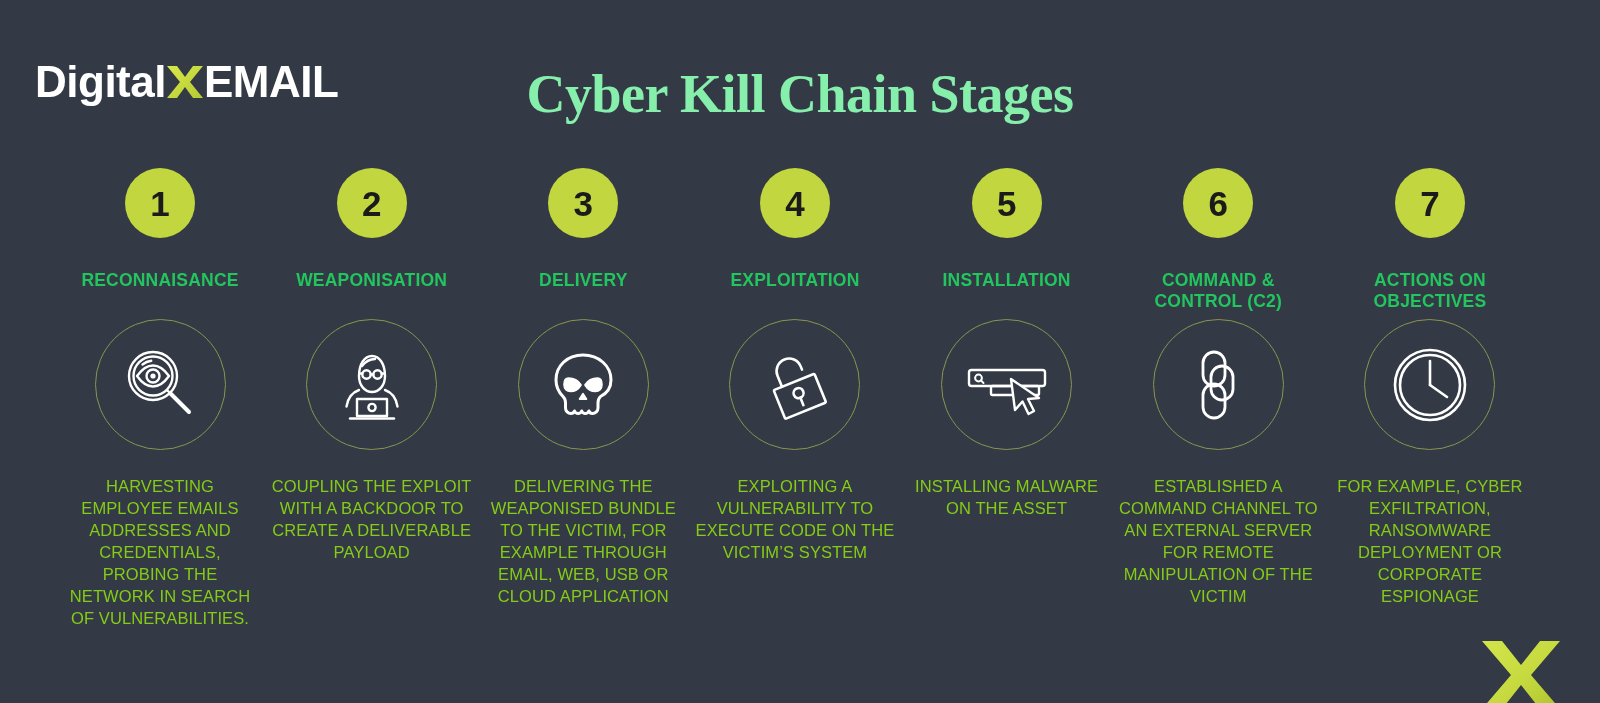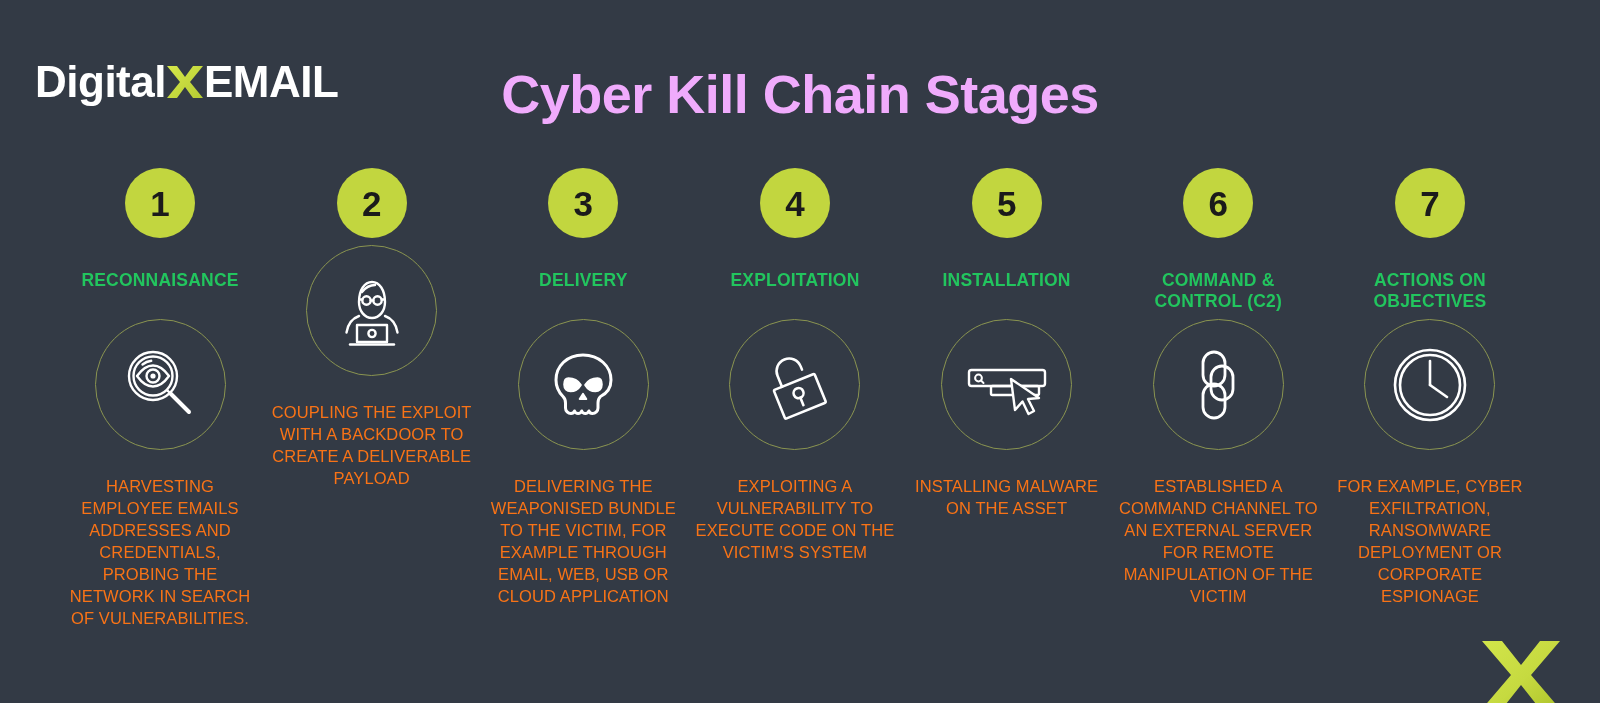--- a/index.html
+++ b/index.html
@@ -47,22 +47,23 @@
     color: #ffffff;
     white-space: nowrap;
   }
 
   .page-title {
     position: absolute;
     left: 0; right: 0; top: 35px;
     text-align: center;
     font-size: 54px;
     font-weight: bold;
-    color: #f0abfc;
+    color: #86efac;
     letter-spacing: -0.5px;
+    font-family: Liberation Serif, serif;
   }
 
   
   .stages {
     position: absolute;
     left: 60px; top: 140px;
     width: 1470px;
     display: flex;
     justify-content: space-between;
     align-items: flex-start;
@@ -100,21 +101,21 @@
     width: 131px; height: 131px;
     border-radius: 50%;
     border: 1.4px solid #8a9450;
     display: flex;
     align-items: center;
     justify-content: center;
   }
   .icon-ring svg { display: block; }
   .stage-desc {
     margin-top: 26px;
-    color: #f97316;
+    color: #84cc16;
     font-size: 16.5px;
     line-height: 1.33;
     text-align: center;
     letter-spacing: 0.1px;
   }
 
   
   .corner-x {
     position: absolute;
     right: 38px; bottom: 20px;
@@ -163,20 +164,21 @@
             <line x1="53.5" y1="51.5" x2="72" y2="70" stroke-width="4"></line>
             <path d="M50.5 48.5l5.5 5.5"></path>
           </svg>
         </span>
       </div>
       <div class="stage-desc">HARVESTING EMPLOYEE EMAILS ADDRESSES AND CREDENTIALS, PROBING THE NETWORK IN SEARCH OF VULNERABILITIES.</div>
     </div>
 
     <div class="stage">
       <div class="num-badge">2</div>
+      <div class="stage-label">WEAPONISATION</div>
       <div class="icon-ring">
         <span>
           <svg width="86" height="86" viewBox="0 0 86 86" fill="none" stroke="#ffffff" stroke-width="2.4" stroke-linecap="round" stroke-linejoin="round">
             <path d="M30 34c0-12 5.5-20 13-20s13 8 13 20c0 9-5.5 16-13 16s-13-7-13-16z"></path>
             <path d="M33 24c3.5-4.5 8-7 13-7"></path>
             <circle cx="37.5" cy="32.5" r="4.2"></circle>
             <circle cx="48.5" cy="32.5" r="4.2"></circle>
             <path d="M41.7 32.5h2.6"></path>
             <path d="M31 31.5h2.3M52.7 31.5H55"></path>
             <path d="M30 48c-7 2.5-11 7-12.5 16.5M56 48c7 2.5 11 7 12.5 16.5"></path>

